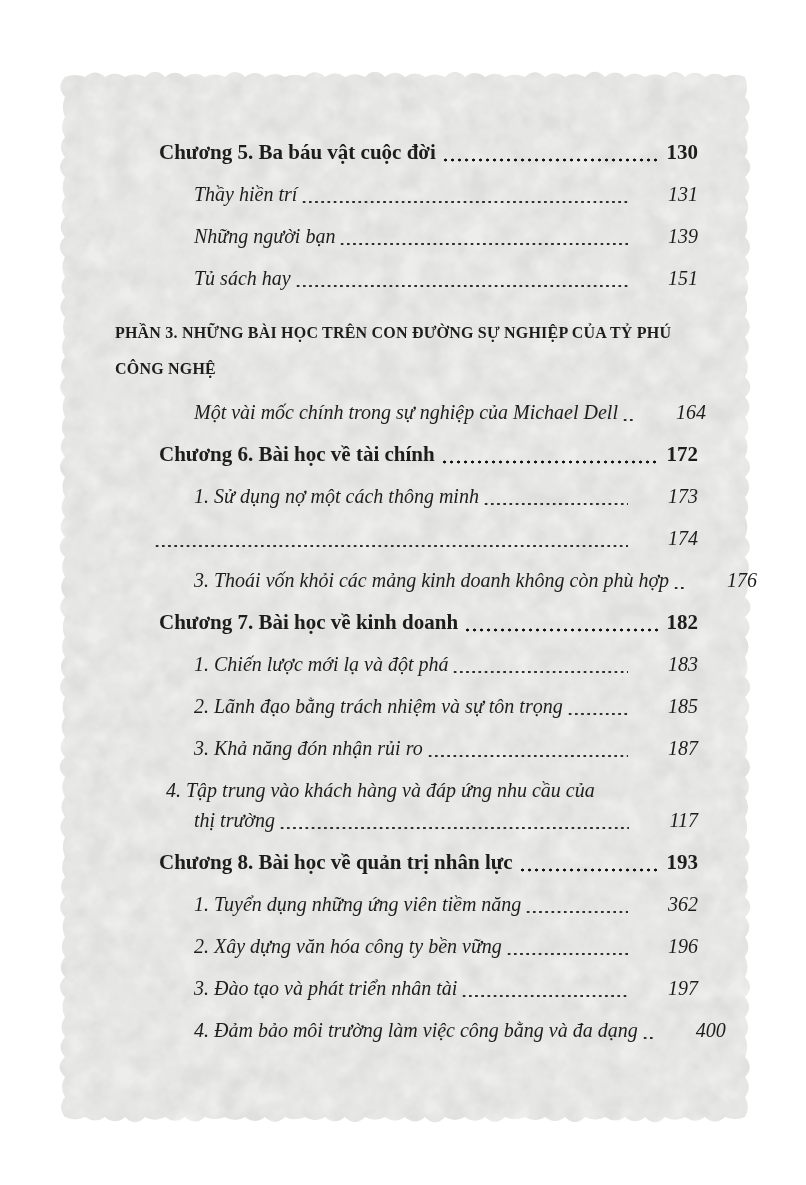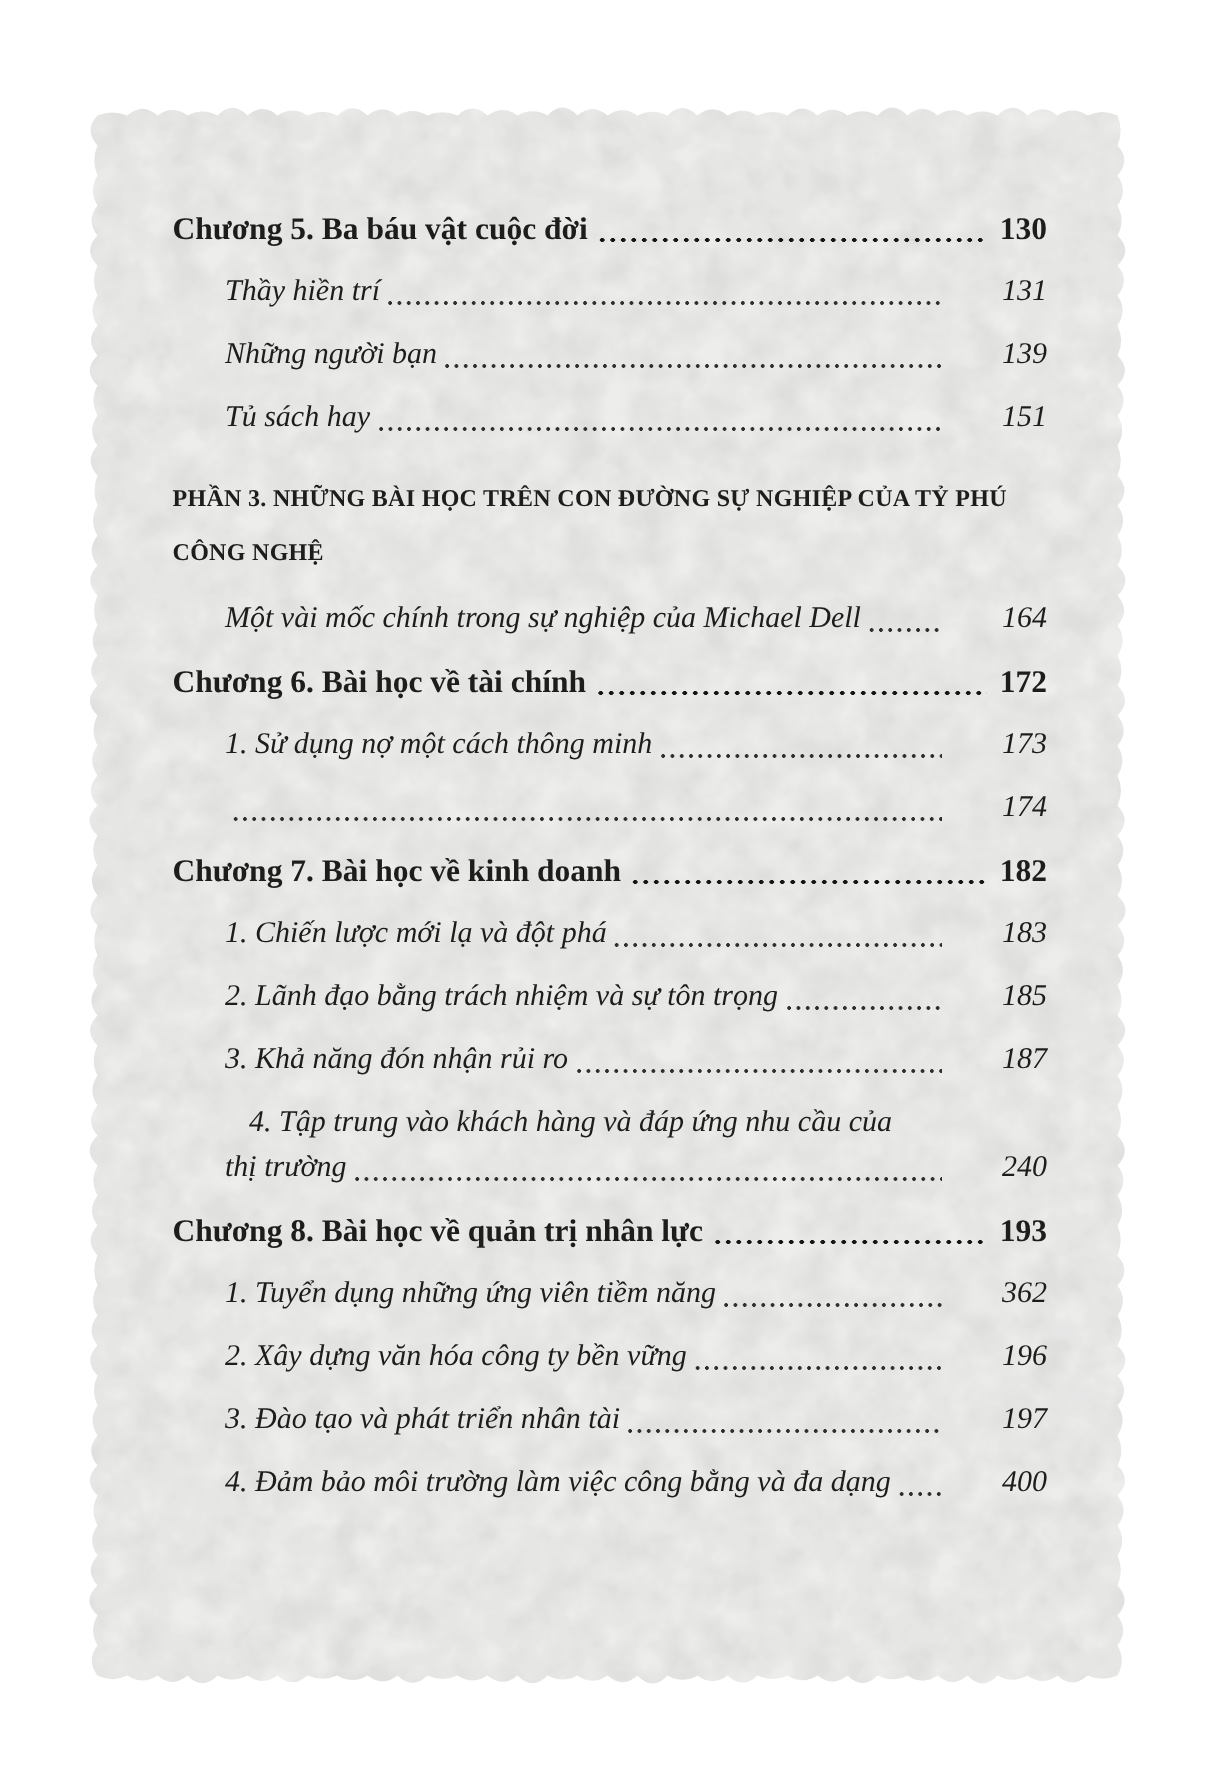--- a/index.html
+++ b/index.html
@@ -19,21 +19,21 @@
   svg.paper{position:absolute;left:0;top:0;}
   .page-fill{fill:var(--page-bg);}
   .toc{
     position:absolute;
     left:65px; top:78px;
     width:680px; height:1040px;
     padding:54px 47px 0 50px;
   }
   .entry{margin-bottom:12px;}
   .row{display:flex;align-items:flex-end;}
-  .label{line-height:30px;white-space:nowrap;}
+  .label{line-height:30px;white-space:nowrap;margin-left:44px;}
   .cont{line-height:30px;}
   .chapter{margin-top:5px;}
   .chapter .label,.chapter .cont{font-weight:bold;font-size:21px;}
   .chapter .num{font-weight:bold;font-size:21px;line-height:30px;padding-left:7px;}
   .chapter .leader{
     flex:1;height:4px;margin:0 2px 5px 6px;min-width:14px;
     background:radial-gradient(circle,#151515 1.4px,rgba(0,0,0,0) 1.6px);
     background-size:7px 4px;background-position:left bottom;background-repeat:repeat-x;
   }
   .sub .label,.sub .cont{font-style:italic;font-size:20px;}
@@ -123,20 +123,27 @@
         <span class="leader"></span>
         <span class="num">173</span>
       </div>
     </div>
     <div class="entry sub">
       <div class="row">
         <span class="leader"></span>
         <span class="num">174</span>
       </div>
     </div>
+    <div class="entry sub">
+      <div class="row">
+        <span class="label">3. Thoái vốn khỏi các mảng kinh doanh không còn phù hợp</span>
+        <span class="leader"></span>
+        <span class="num">176</span>
+      </div>
+    </div>
     <div class="entry chapter">
       <div class="row">
         <span class="label">Chương 7. Bài học về kinh doanh</span>
         <span class="leader"></span>
         <span class="num">182</span>
       </div>
     </div>
     <div class="entry sub">
       <div class="row">
         <span class="label">1. Chiến lược mới lạ và đột phá</span>
@@ -156,21 +163,21 @@
         <span class="label">3. Khả năng đón nhận rủi ro</span>
         <span class="leader"></span>
         <span class="num">187</span>
       </div>
     </div>
     <div class="entry sub wrap">
       <div class="cont">4. Tập trung vào khách hàng và đáp ứng nhu cầu của</div>
       <div class="row">
         <span class="label">thị trường</span>
         <span class="leader"></span>
-        <span class="num">240</span>
+        <span class="num">117</span>
       </div>
     </div>
     <div class="entry chapter">
       <div class="row">
         <span class="label">Chương 8. Bài học về quản trị nhân lực</span>
         <span class="leader"></span>
         <span class="num">193</span>
       </div>
     </div>
     <div class="entry sub">

